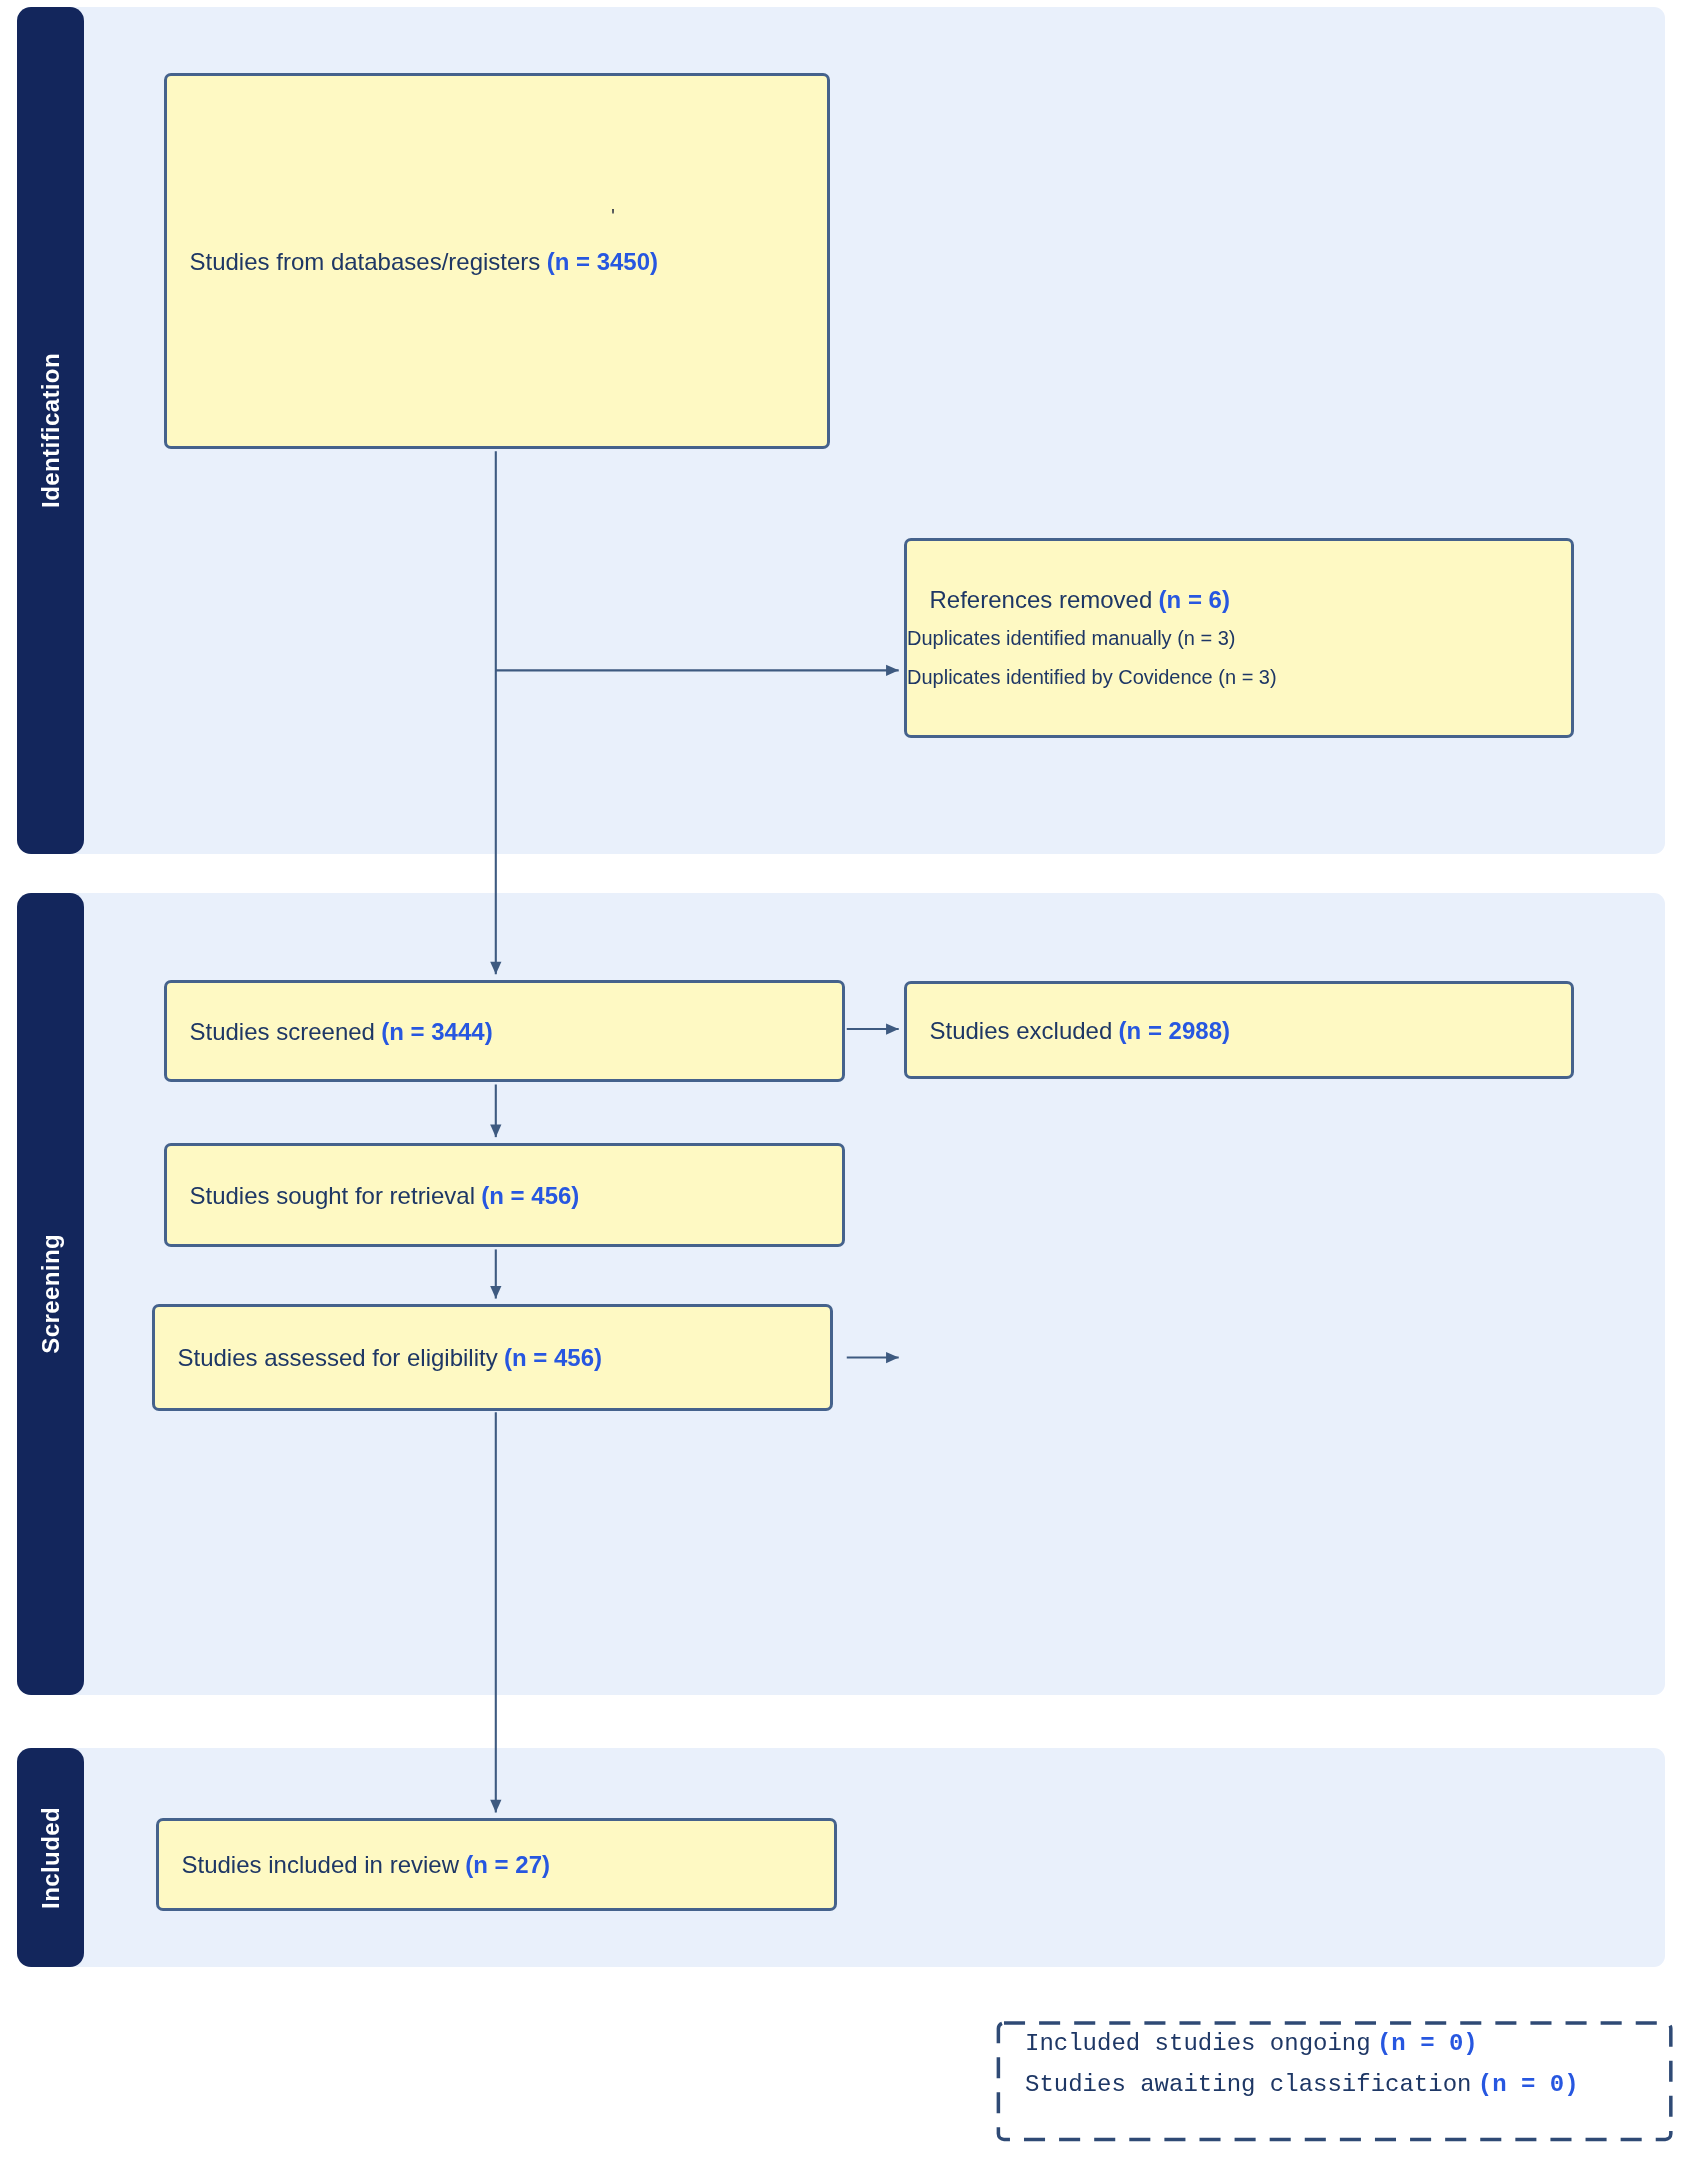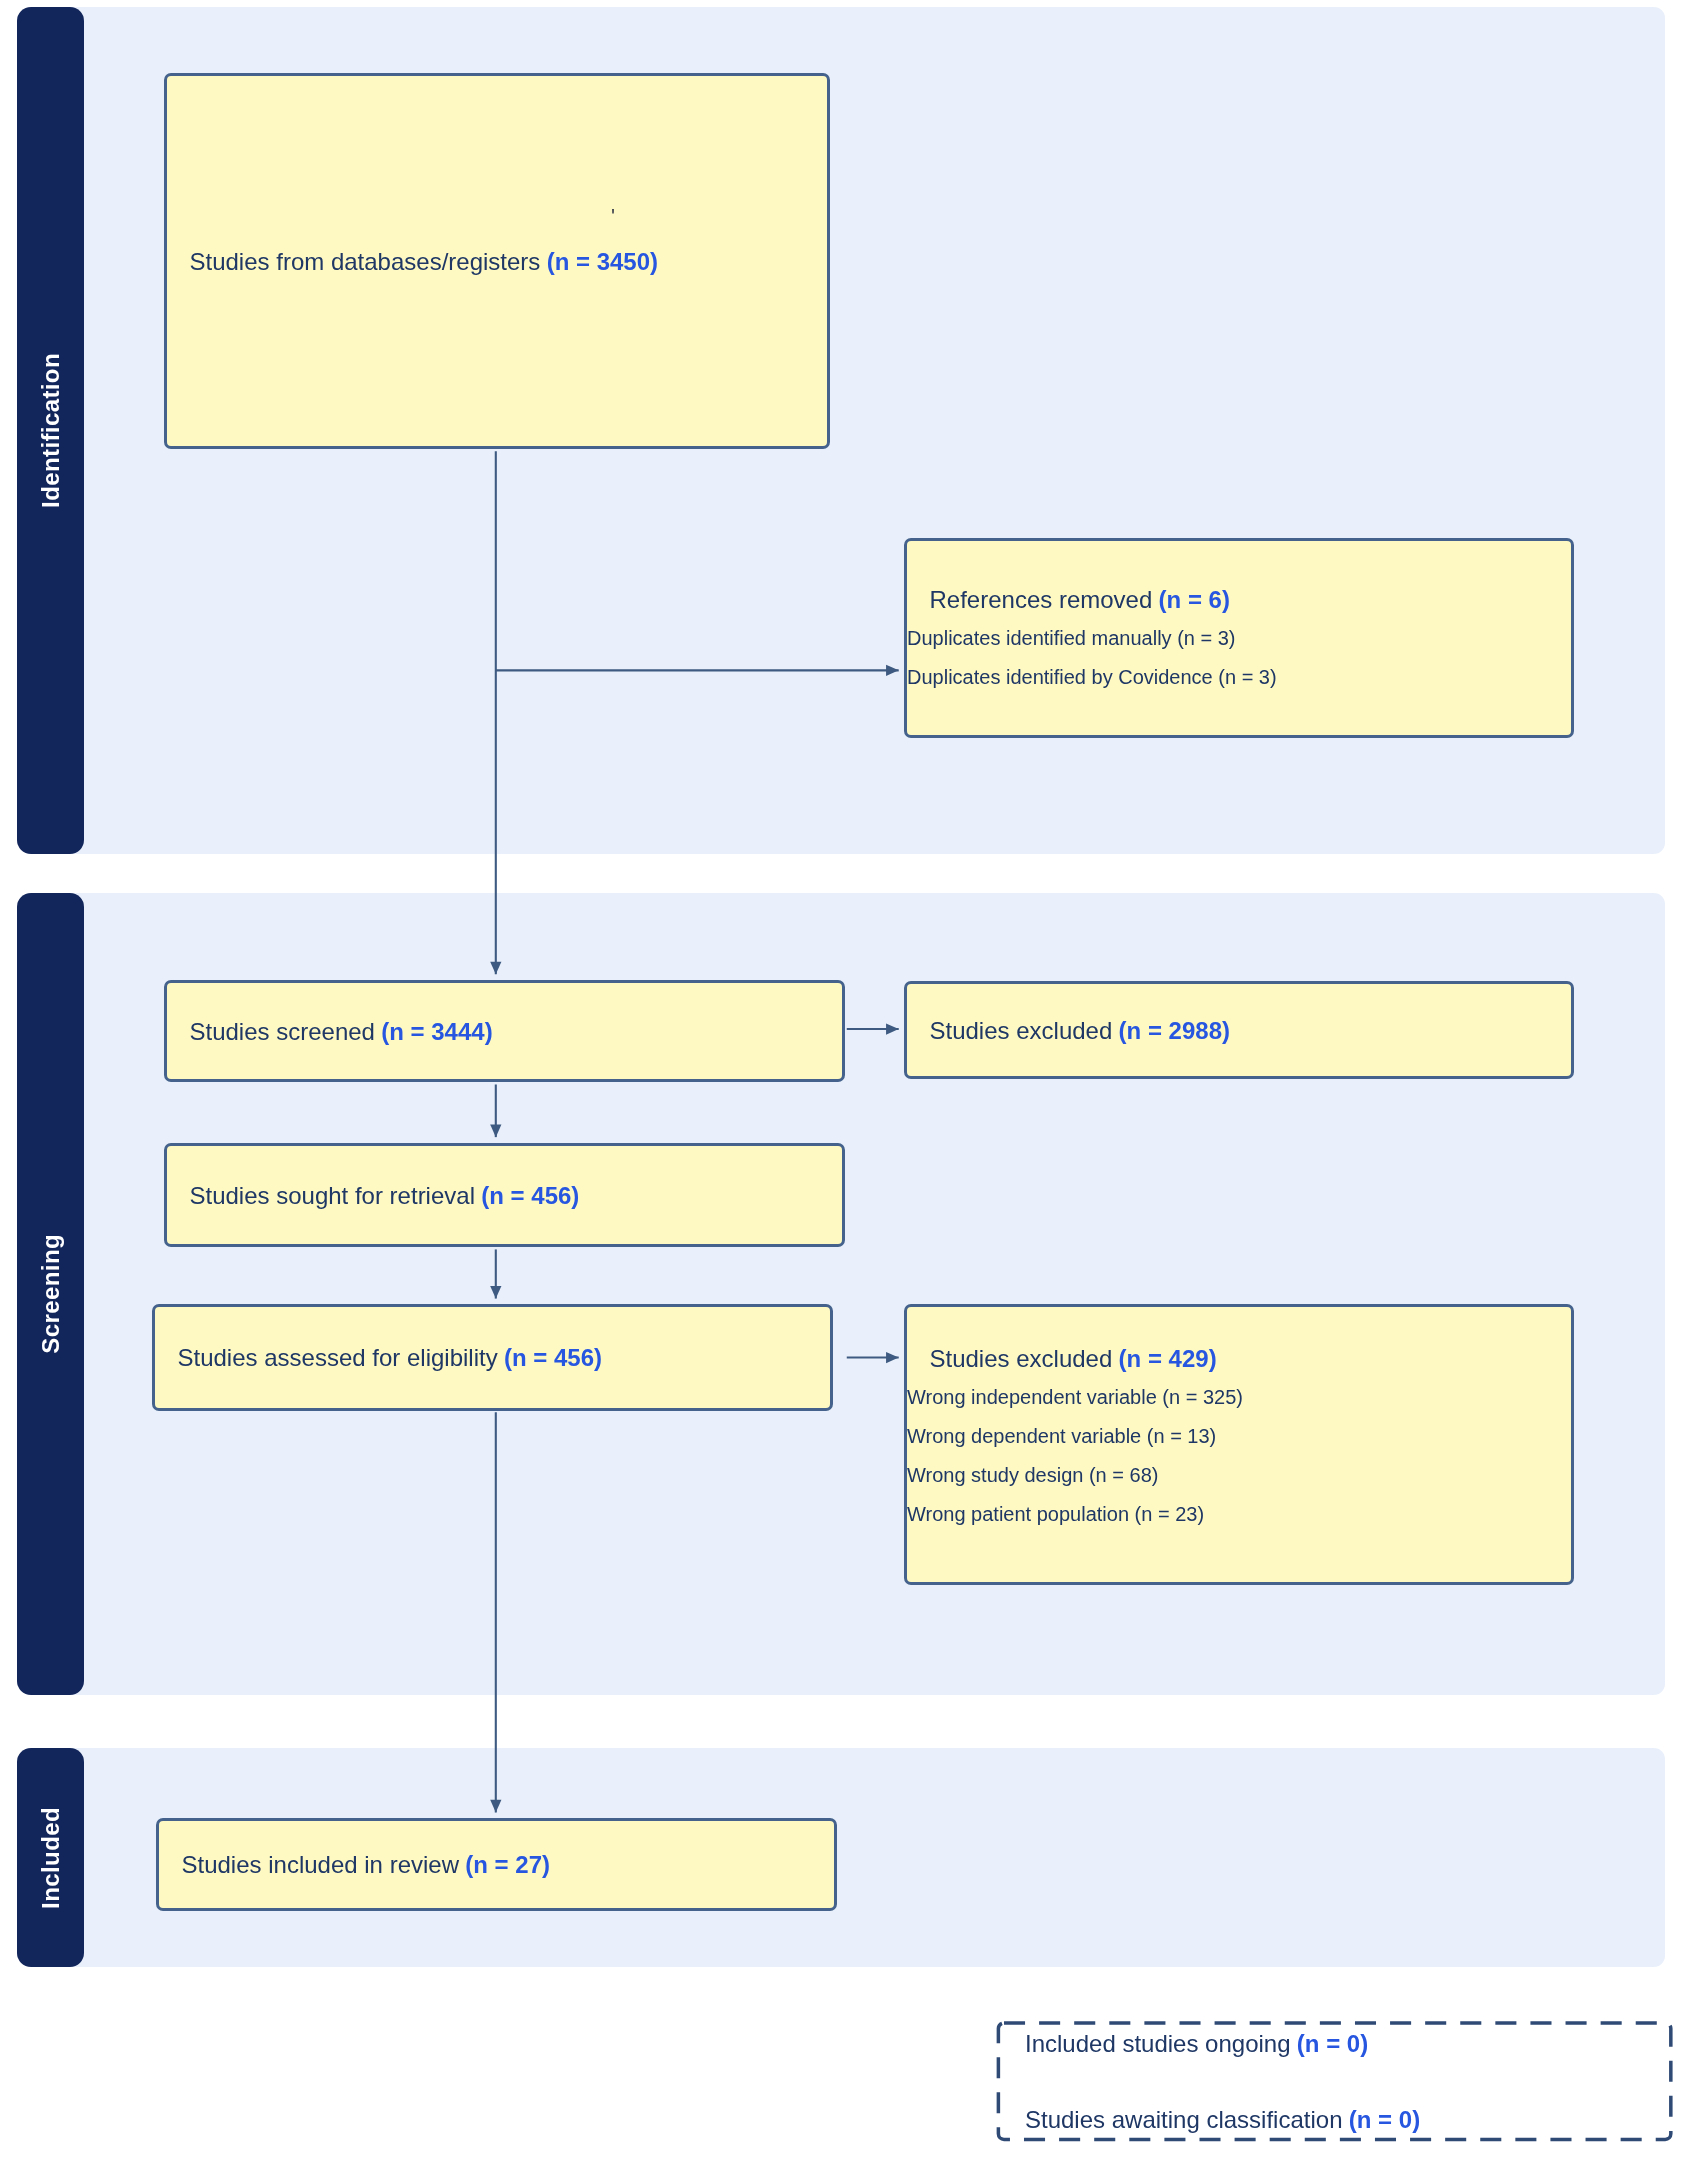--- a/index.html
+++ b/index.html
@@ -57,25 +57,26 @@
     font-size:24px;
     z-index:4;
   }
   .box .line{padding-left:22.5px;line-height:39px;}
   .box .sub{font-size:20px;line-height:39px;}
   .n{color:var(--accent);font-weight:700;margin-left:6.3px;white-space:nowrap;}
   .top-align{justify-content:flex-start;padding-top:32px;}
   .dashed-box{
     position:absolute;
     box-sizing:border-box;
-    display:flex;flex-direction:column;justify-content:space-between;
+    display:flex;flex-direction:column;justify-content:flex-start;
     color:var(--text);
     font-size:24px;
     z-index:4;
     background:transparent;
+    font-family:Liberation Mono, monospace;
   }
   .dashed-box .line{padding-left:27px;line-height:41px;}
   .stray{
     position:absolute;left:611px;top:204px;
     color:#3a3f4a;font-size:21px;z-index:5;
   }
 </style>
 </head>
 <body>
 
@@ -143,29 +144,20 @@
       <span>Studies sought for retrieval</span><span class="n">(n = 456)</span>
     </div>
   </div>
 
   <div class="box" style="left:152px;top:1304px;width:681px;height:107px;">
     <div class="line">
       <span>Studies assessed for eligibility</span><span class="n">(n = 456)</span>
     </div>
   </div>
 
-  <div class="box top-align" style="left:904px;top:1304px;width:670px;height:281px;">
-    <div class="line">
-      <span>Studies excluded</span><span class="n">(n = 429)</span>
-    </div>
-    <div class="sub">Wrong independent variable (n = 325)</div>
-    <div class="sub">Wrong dependent variable (n = 13)</div>
-    <div class="sub">Wrong study design (n = 68)</div>
-    <div class="sub">Wrong patient population (n = 23)</div>
-  </div>
 
   <div class="box" style="left:156px;top:1818px;width:681px;height:93px;">
     <div class="line">
       <span>Studies included in review</span><span class="n">(n = 27)</span>
     </div>
   </div>
 
   <div class="dashed-box" style="left:998px;top:2023px;width:673px;height:117px;">
     <div class="line">
       <span>Included studies ongoing</span><span class="n">(n = 0)</span>

